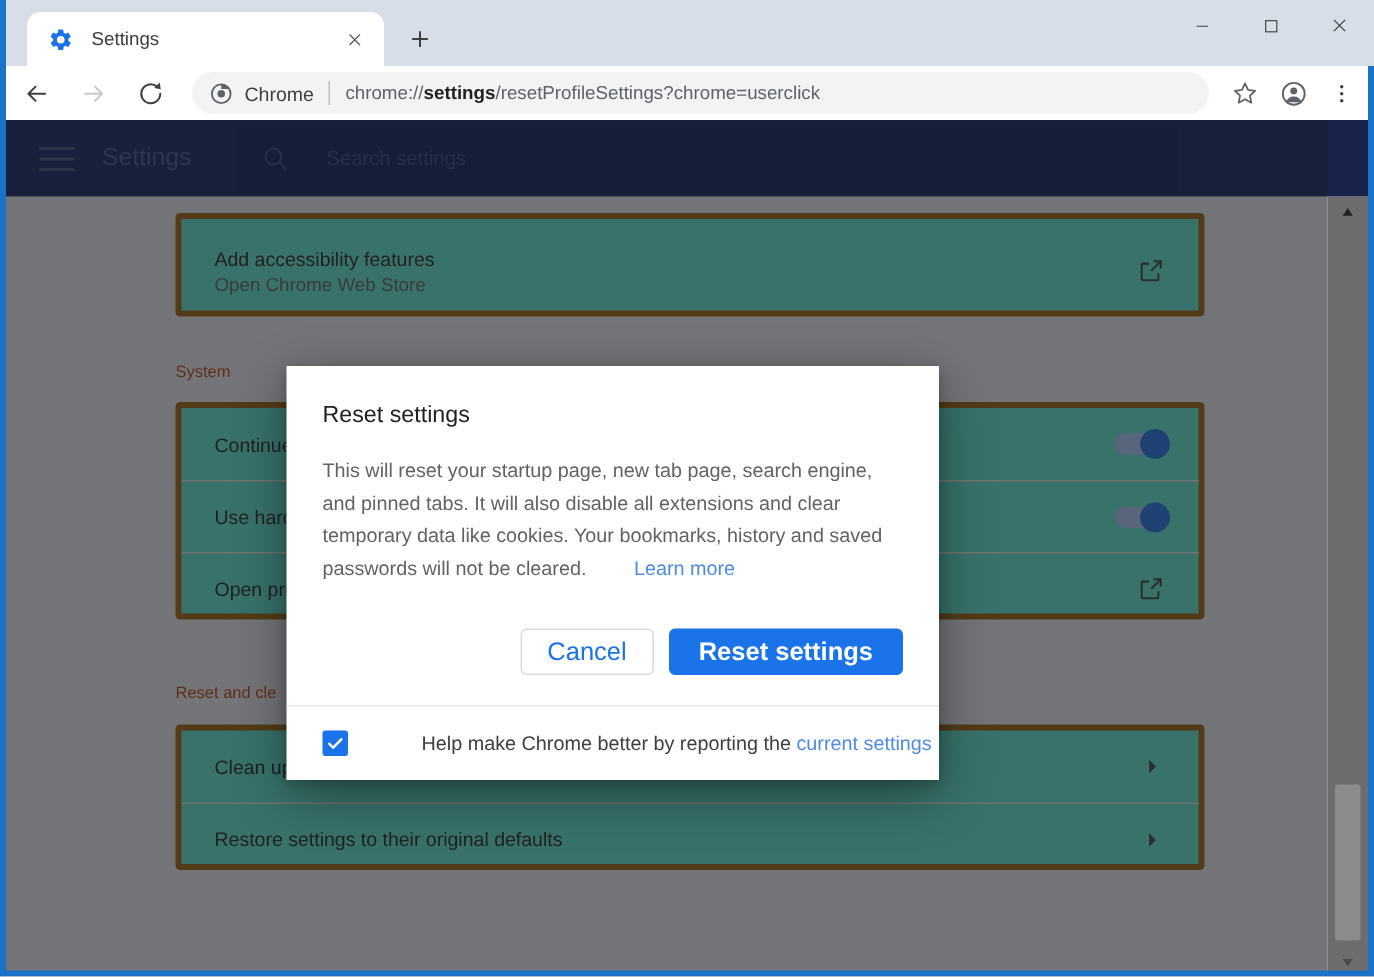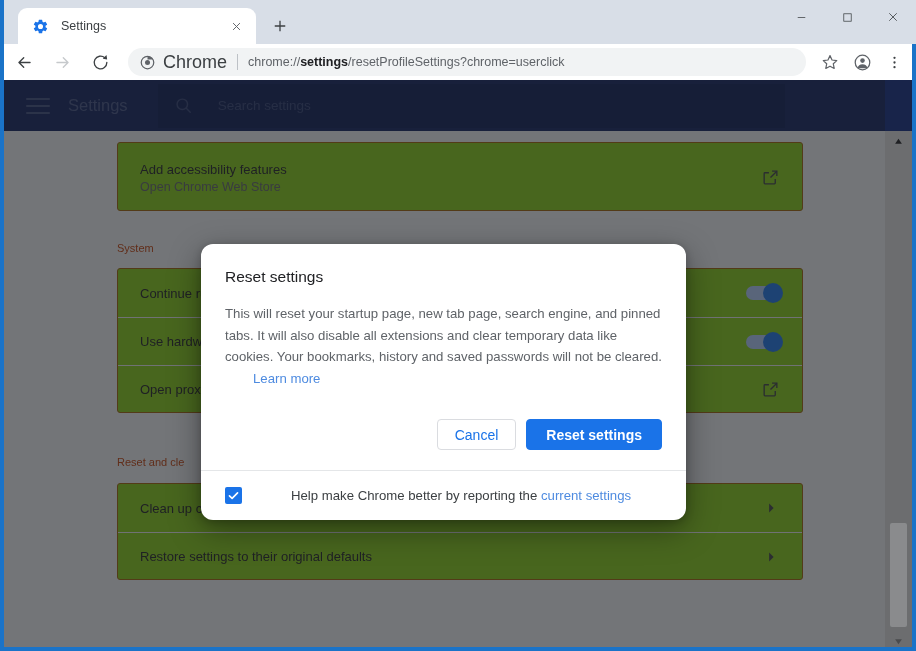--- a/index.html
+++ b/index.html
@@ -80,21 +80,21 @@
     flex: 1 1 auto;
     height: 28px; margin: 0 8px 0 12px;
     background: #f1f3f4;
     border-radius: 14px;
     display: flex; align-items: center;
     padding: 0 6px 0 12px;
     overflow: hidden;
   }
   .omni-chrome-icon { width: 15px; height: 15px; flex: 0 0 15px; margin-right: 8px; }
   .omni-chrome-label {
-    font-size: 18px; color: #3c4043; white-space: nowrap;
+    font-size: 13px; color: #3c4043; white-space: nowrap;
   }
   .omni-sep {
     width: 1px; height: 16px; background: #bdc1c6; margin: 0 10px; flex: 0 0 1px;
   }
   .omni-url {
     font-size: 12.5px; color: #5f6368;
     white-space: nowrap; overflow: hidden;
   }
   .omni-url b { color: #202124; font-weight: 700; }
   .tb-right { display: flex; align-items: center; margin-right: 6px; }
@@ -130,22 +130,22 @@
 
   
   .content-area {
     position: absolute; left: 4px; top: 131px;
     width: 881px; height: 520px;
     background: #f1f3f4;
     overflow: hidden;
   }
   .card {
     position: absolute;
-    background: #84cc16;
-    border: 1px solid #a16207;
+    background: #5eead4;
+    border: 4px solid #a16207;
     border-radius: 3px;
   }
   .row {
     display: flex; align-items: center;
     padding: 0 22px 0 22px;
     height: 48px;
   }
   .row + .row { border-top: 1px solid #e8eaed; }
   .row-label { font-size: 13px; color: #202124; flex: 1 1 auto; white-space: nowrap; }
   .row-sub { font-size: 12.5px; color: #5f6368; margin-top: 3px; white-space: nowrap; }
@@ -204,43 +204,43 @@
     background: #1a73c8;
   }
   .win-bottom-edge {
     position: absolute; left: 0; bottom: 0; width: 916px; height: 4px;
     background: #1a73c8;
   }
 
   
   .dialog {
     position: absolute;
-    left: 201px; top: 244px;
-    width: 485px;
+    left: 191px; top: 244px;
+    width: 435px;
     background: #ffffff;
-    border-radius: 12px;
+    border-radius: 0;
     box-shadow: 0 10px 32px rgba(0,0,0,0.38), 0 2px 8px rgba(0,0,0,0.22);
     overflow: hidden;
   }
   .dlg-body { padding: 24px 24px 18px 24px; }
   .dlg-title {
     font-size: 15.5px; color: #202124; font-weight: 400;
     margin-bottom: 17px;
   }
   .dlg-text {
     font-size: 13.2px; color: #5f6368; line-height: 21.5px;
   }
   .dlg-text a { color: #4e8be0; text-decoration: none; padding-left: 28px; }
   .dlg-actions {
     display: flex; justify-content: flex-end; align-items: center;
     gap: 10px; padding: 12px 24px 20px 24px;
   }
   .btn {
     height: 31px; border-radius: 4px;
-    font-size: 14px; font-family: "Liberation Sans", sans-serif;
+    font-size: 17px; font-family: "Liberation Sans", sans-serif;
     display: inline-flex; align-items: center; justify-content: center;
     padding: 0 17px; white-space: nowrap;
   }
   .btn-cancel {
     background: #ffffff; color: #1a73e8;
     border: 1px solid #dadce0;
   }
   .btn-primary {
     background: #1a73e8; color: #ffffff; border: 1px solid #1a73e8;
     font-weight: 700; padding: 0 19px;

